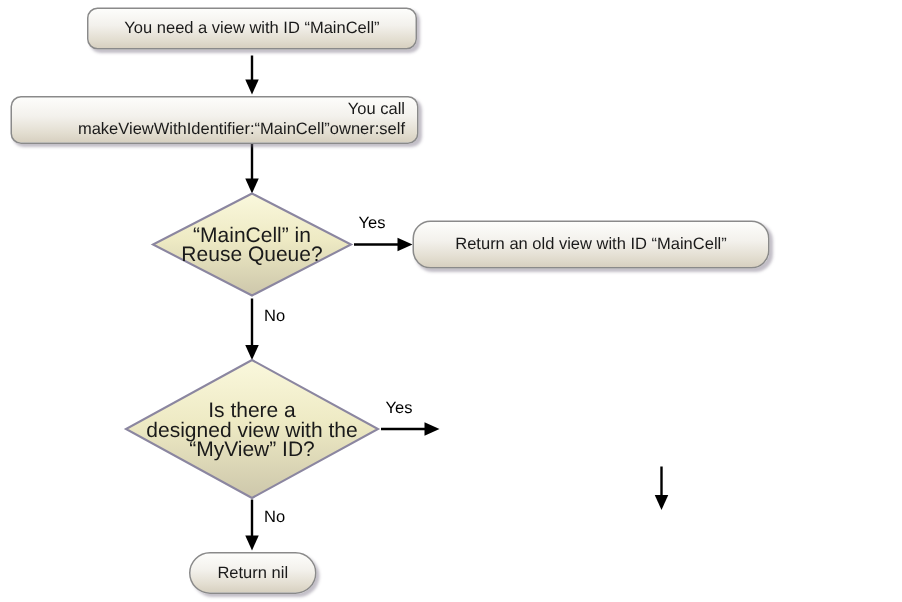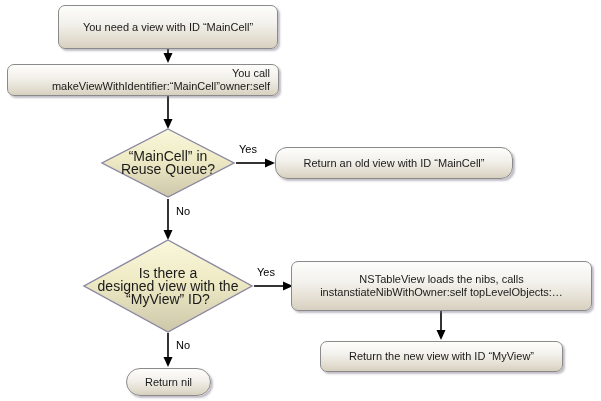--- a/index.html
+++ b/index.html
@@ -109,21 +109,21 @@
     <line x1="254" y1="286" x2="286" y2="286"></line>
     <polygon class="arrowhead" points="293,286 283,281.5 283,290.5"></polygon>
 
     <line x1="168" y1="333" x2="168" y2="360"></line>
     <polygon class="arrowhead" points="168,367 163.5,357 172.5,357"></polygon>
 
     <line x1="441" y1="311" x2="441" y2="333"></line>
     <polygon class="arrowhead" points="441,340 436.5,330 445.5,330"></polygon>
   </svg>
 
-  <div class="node-box" style="left:58px; top:5px; width:220px; height:44px;">You need a view with ID “MainCell”</div>
+  <div class="node-box" style="left:58px; top:5px; width:220px; height:28px;">You need a view with ID “MainCell”</div>
 
   <div class="node-box" style="left:7px; top:64px; width:272px; height:32px;text-align:right;">You call makeViewWithIdentifier:“MainCell”owner:self</div>
 
   <div class="diamond-wrap" style="left:100px; top:127px; width:136px; height:72px;">
     <svg width="136" height="72" viewBox="0 0 136 72">
       <defs>
         <linearGradient id="dgrad1" x1="0" y1="0" x2="0" y2="1">
           <stop offset="0%" stop-color="#faf8dd"></stop>
           <stop offset="45%" stop-color="#eeeac4"></stop>
           <stop offset="100%" stop-color="#cdc7ab"></stop>
@@ -154,20 +154,17 @@
     </svg>
     <div class="diamond-label">Is there a
 designed view with the
 “MyView” ID?</div>
   </div>
 
   <div class="edge-label" style="left:257px; top:266px;">Yes</div>
 
   <div class="edge-label" style="left:176px; top:339px;">No</div>
 
-  <div class="node-box" style="left:291px; top:261px; width:301px; height:50px;">NSTableView loads the nibs, calls
-instanstiateNibWithOwner:self topLevelObjects:…</div>
 
-  <div class="node-box" style="left:320px; top:341px; width:243px; height:31px;">Return the new view with ID “MyView”</div>
 
   <div class="node-box" style="left:126px; top:368px; width:85px; height:28px;border-radius:14px;">Return nil</div>
 
 </div>
 
 </body></html>

